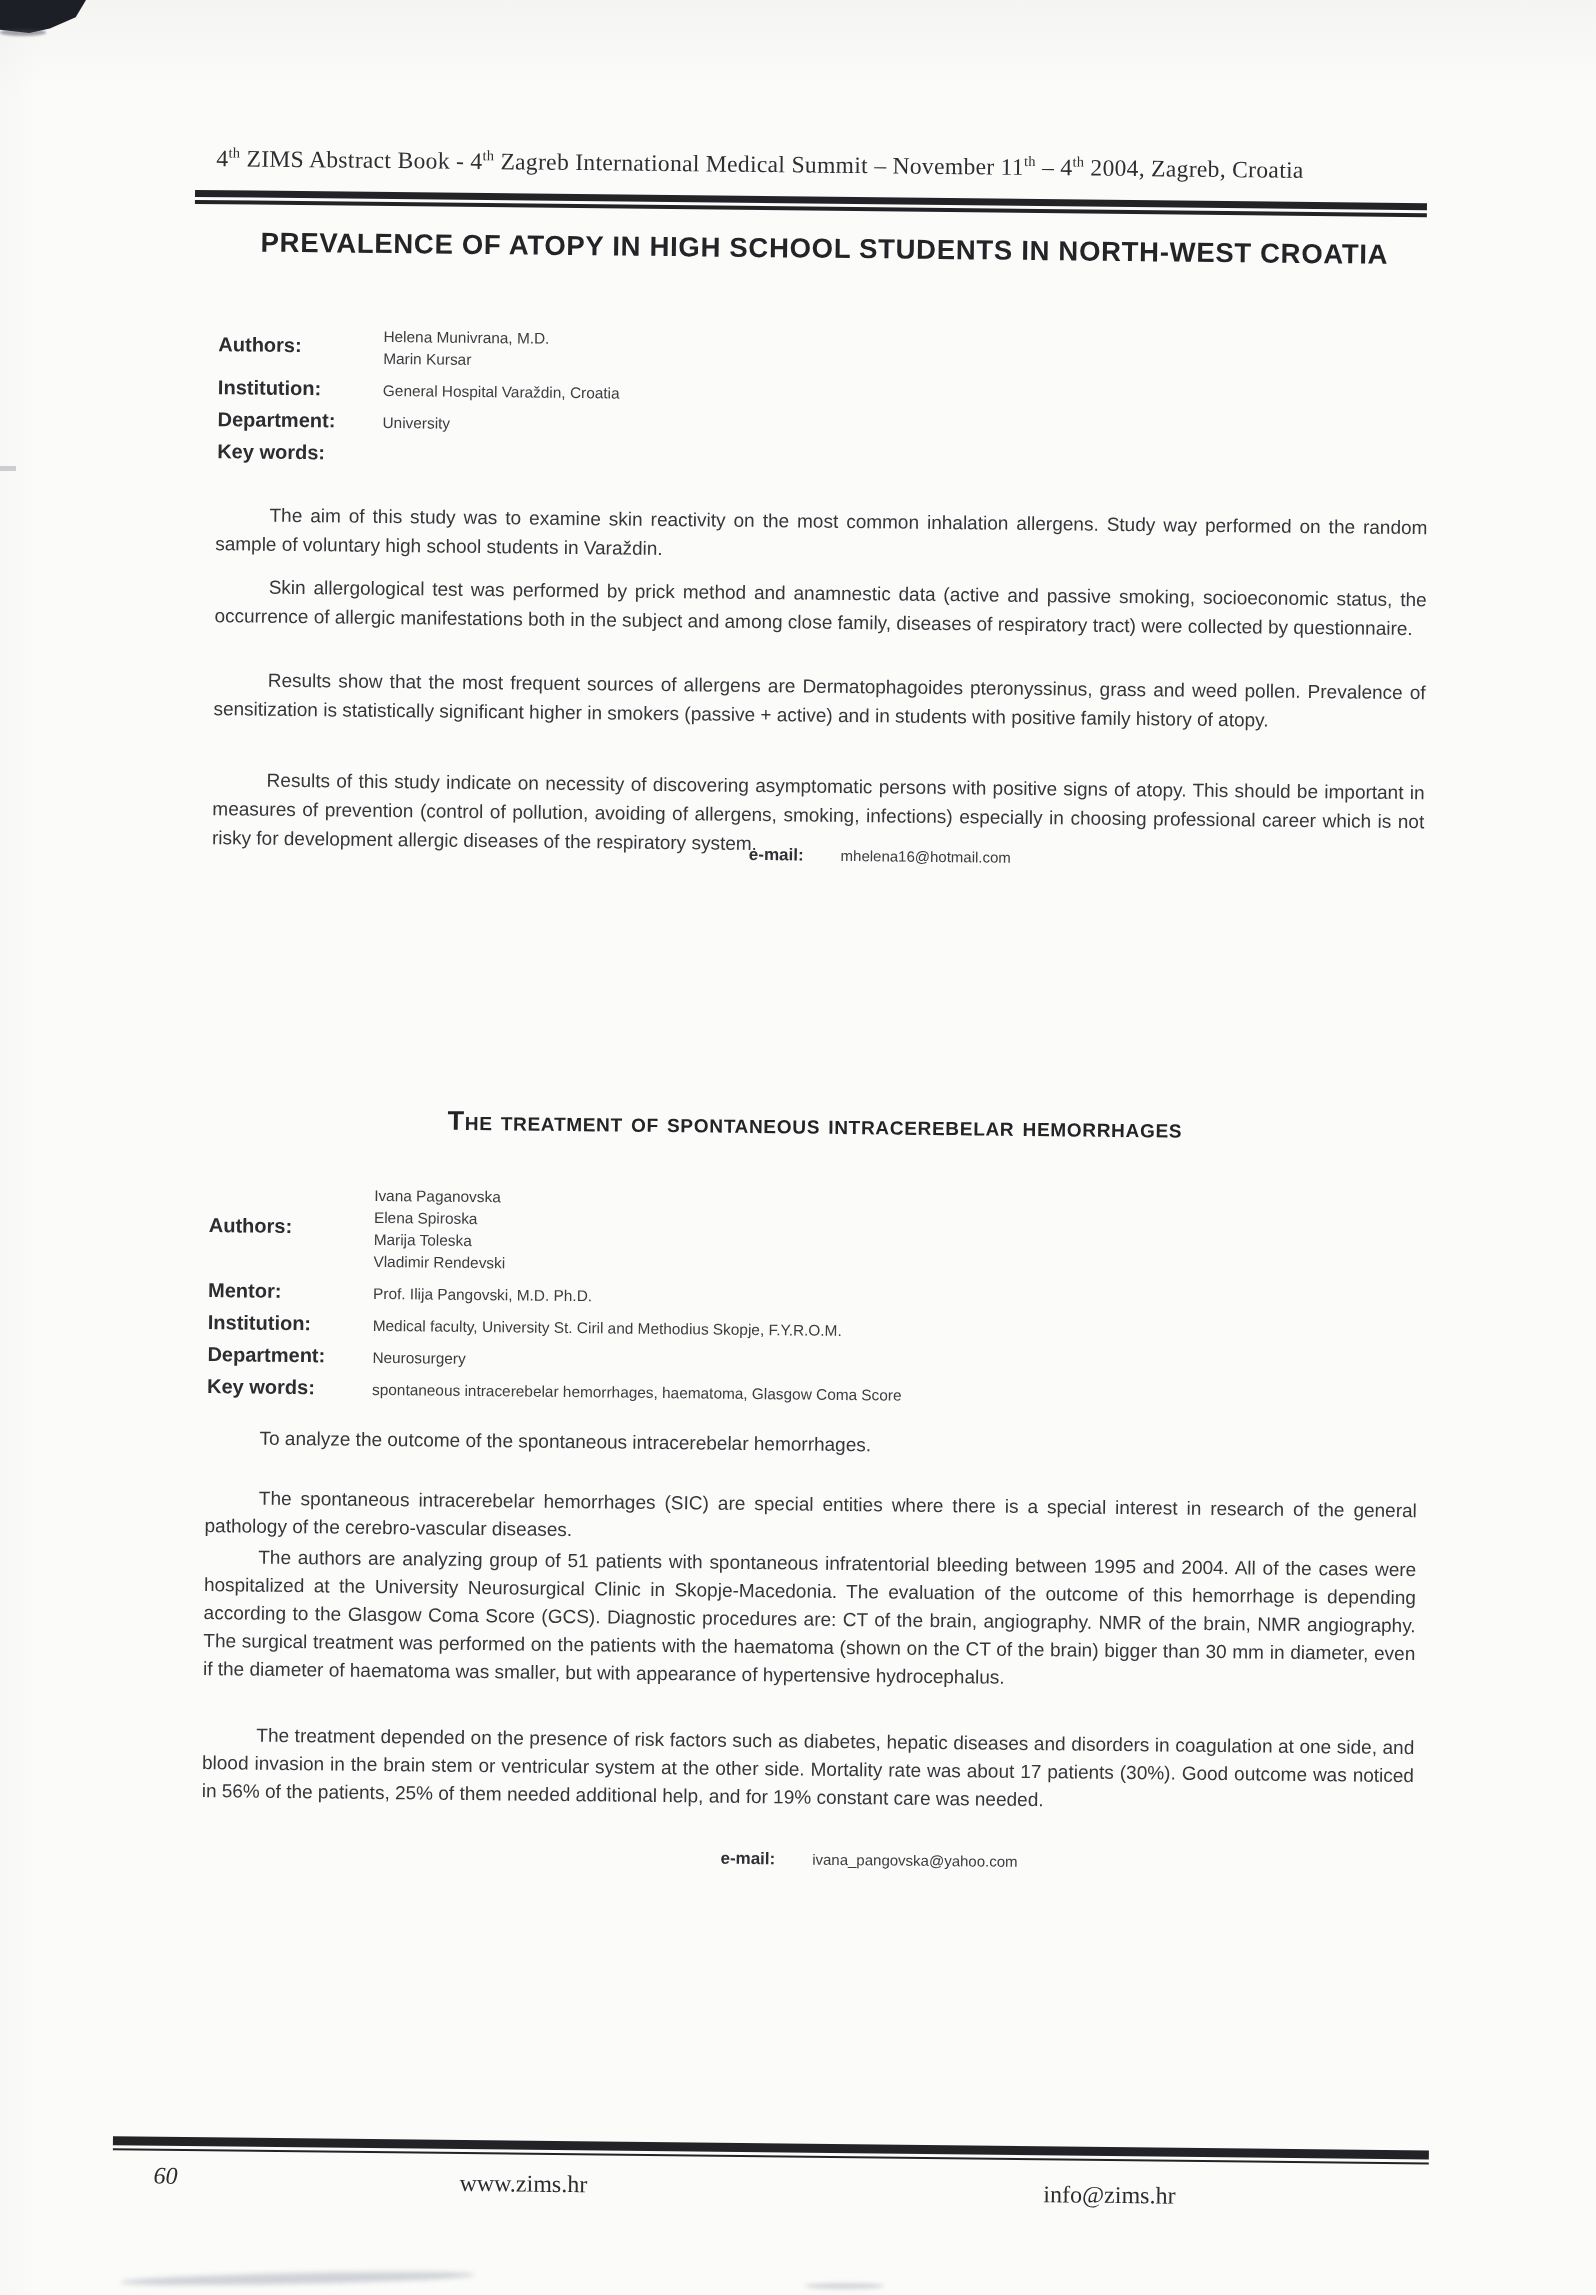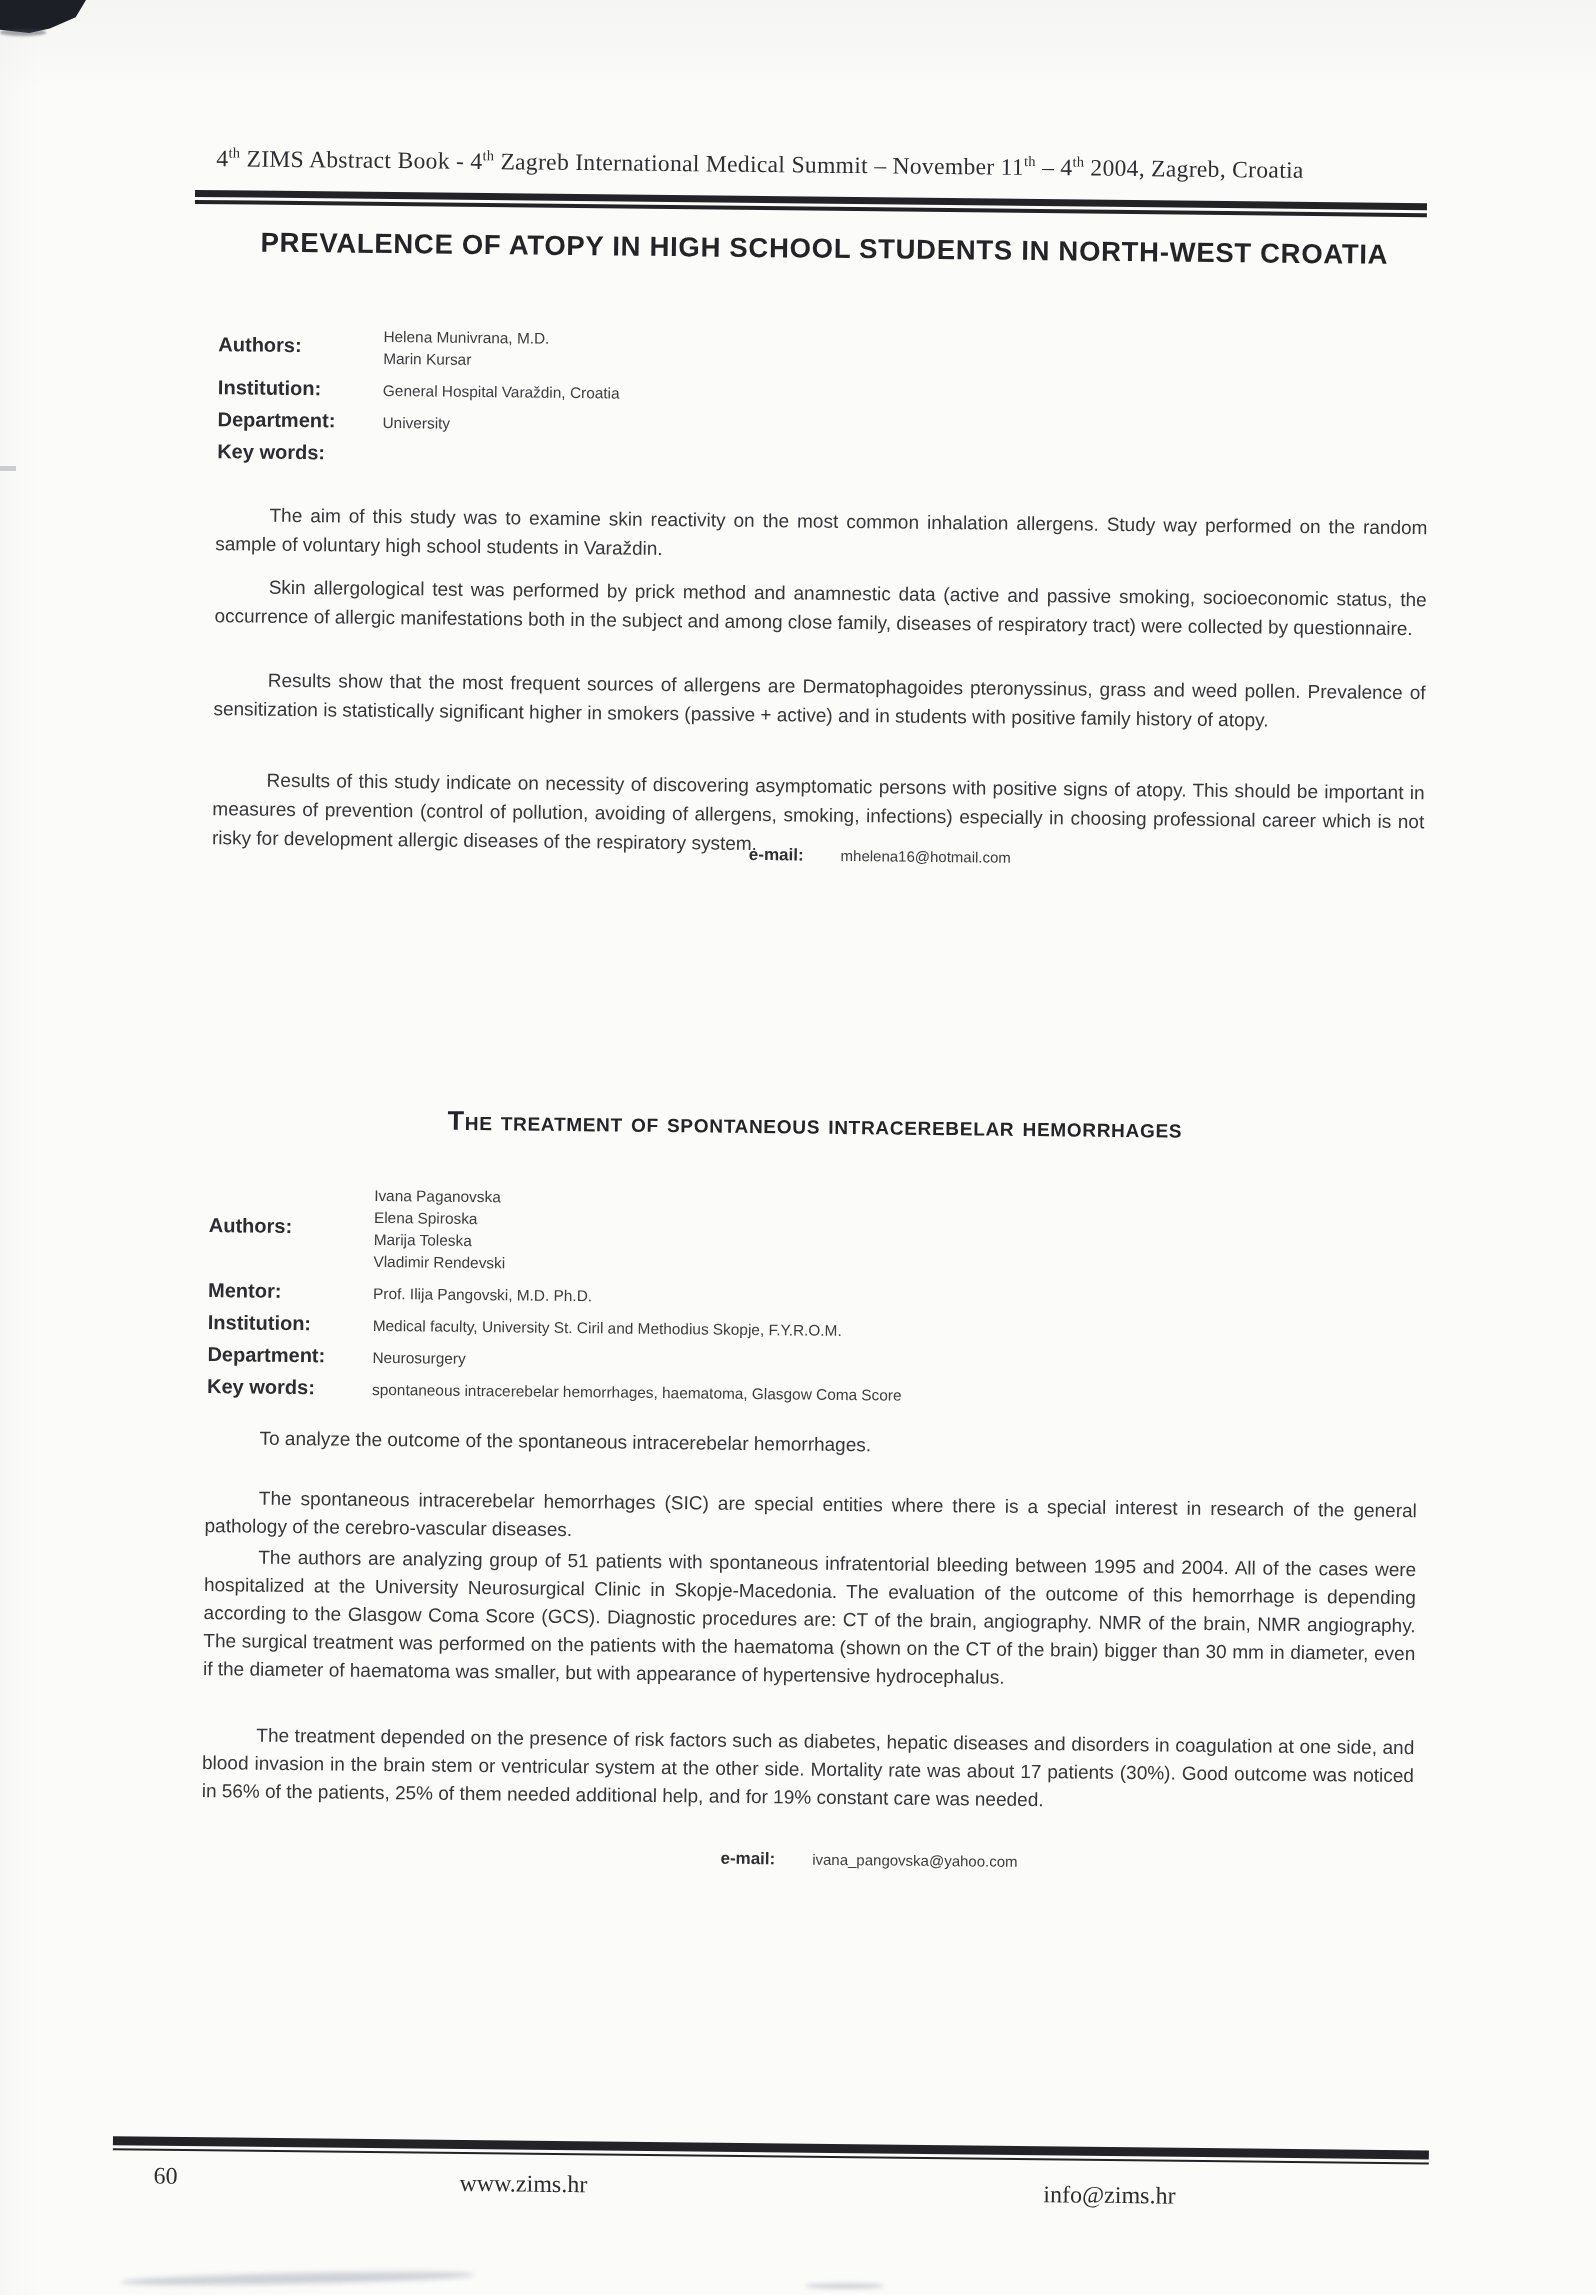--- a/index.html
+++ b/index.html
@@ -70,21 +70,21 @@
   #a2-email{top:1843px;}
   .email-inner{position:relative;left:62px;}
   .email-label{font-weight:bold;font-size:17px;margin-right:34px;}
   .email-value{font-size:15px;color:#3b3b40;}
 
   
   .footer-rule{position:absolute;top:2137px;left:134px;width:1316px;}
   .footer-rule .f1{height:8.5px;background:#232327;}
   .footer-rule .f2{height:2.6px;background:#232327;margin-top:3.3px;}
   .footer-item{position:absolute;font-family:"Liberation Serif",serif;font-size:24px;color:#2c2c30;}
-  #page-num{top:2163px;left:175px;}
+  #page-num{top:2163px;left:175px;font-style:italic;}
   #site-url{top:2167px;left:481px;}
   #contact-mail{top:2172px;left:1065px;}
 
   
   .corner-mark{
     position:absolute;top:0;left:0;width:86px;height:33px;background:#1d1f26;
     clip-path:polygon(0 0,100% 0,88% 52%,58% 86%,34% 100%,0 90%);
   }
   .corner-mark2{
     position:absolute;top:29px;left:0;width:46px;height:6.5px;background:rgba(60,65,80,.45);

